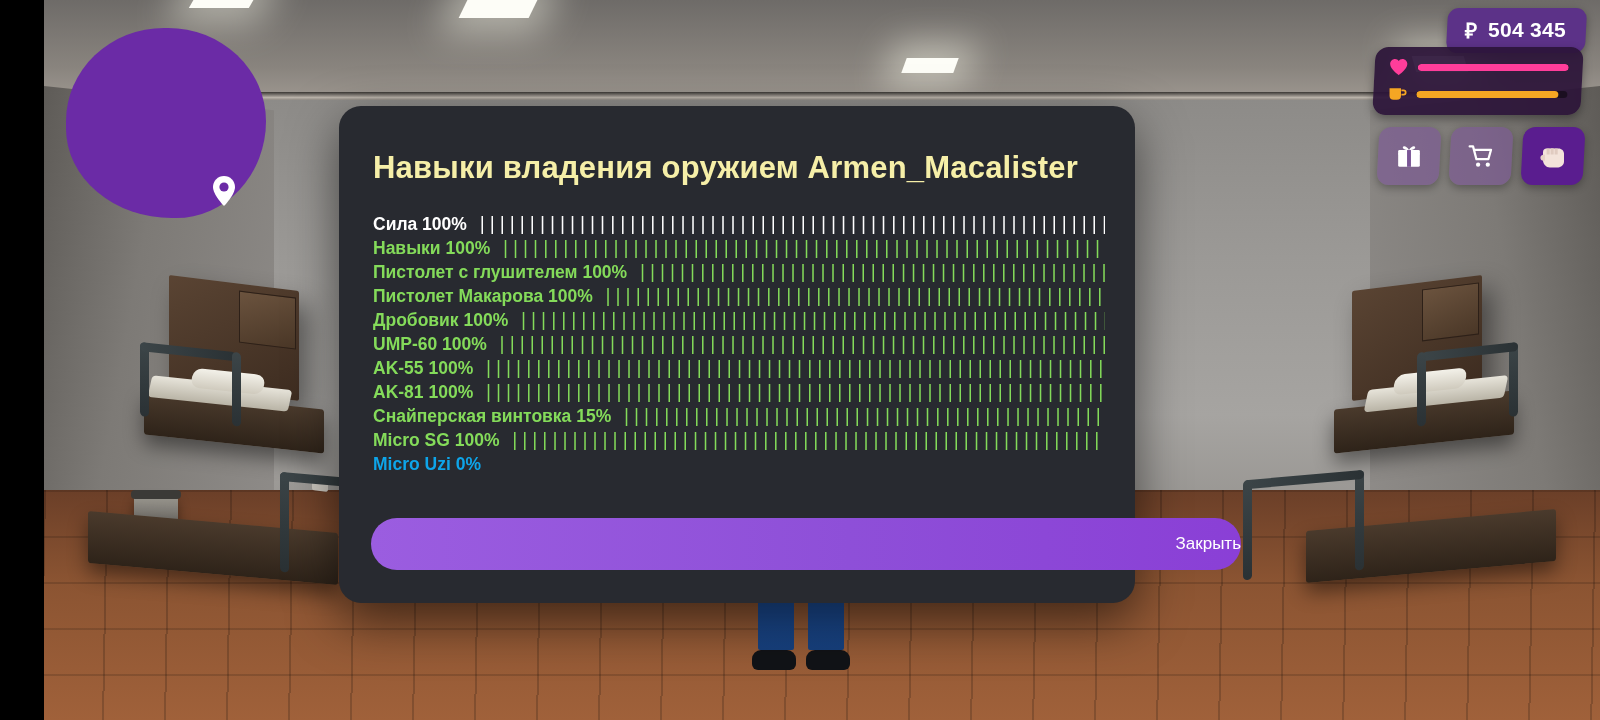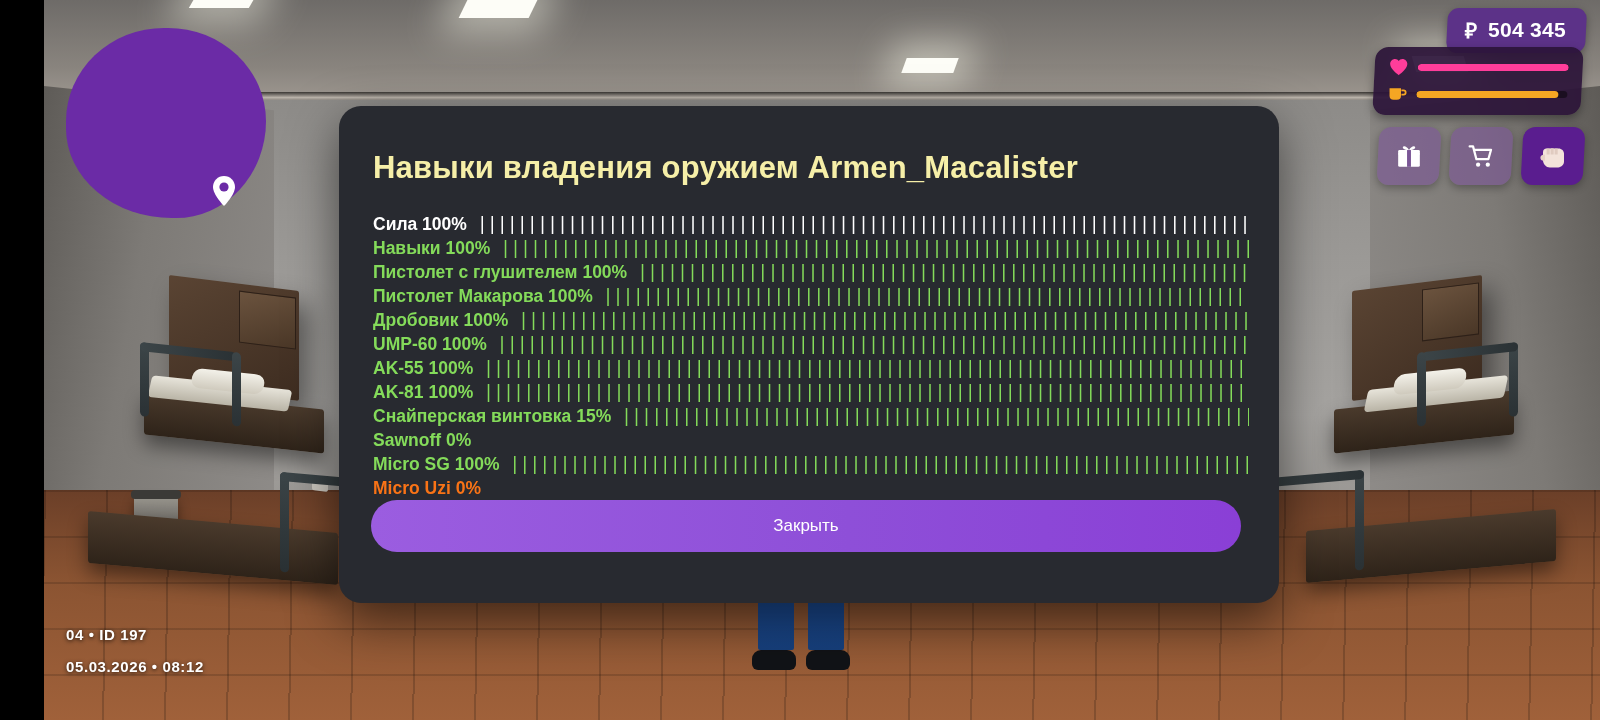--- a/index.html
+++ b/index.html
@@ -145,44 +145,45 @@
   .hud-btn.active { background:#5A1D8F; }
   .hud-btn > * { transform:skewX(3deg); }
 
   
   .info { position:absolute; left:66px; bottom:38px; z-index:40;
           color:#fff; font-size:15px; font-weight:700; letter-spacing:.6px;
           text-shadow:0 1px 4px rgba(0,0,0,.8); line-height:2.1; }
 
   
   .modal {
-    position:absolute; left:339px; top:106px; width:940px; height:497px;
+    position:absolute; left:339px; top:106px; width:796px; height:497px;
     background:#282A30; border-radius:22px; z-index:50;
     box-shadow:0 18px 50px rgba(0,0,0,.55);
     padding:44px 30px 0 32px;
   }
   .modal-title {
     color:#F6EFA8; font-size:31px; font-weight:700; letter-spacing:.2px;
     margin-bottom:26px; padding-left:2px;
   }
   .skills { padding-left:2px; }
   .skill-row {
     font-size:17.5px; font-weight:700; line-height:24px;
     white-space:nowrap; overflow:hidden;
   }
   .skill-row .bars {
     font-family:"DejaVu Sans Mono", monospace;
     font-weight:400; letter-spacing:-0.5px; font-size:17.5px;
   }
   .btn-close {
-    position:absolute; left:32px; bottom:51px; width:870px; height:52px;
+    position:absolute; left:32px; bottom:33px; width:870px; height:52px;
     border-radius:26px; border:none; cursor:pointer;
     background:linear-gradient(90deg,#9B5DE0 0%,#8E4FD8 55%,#8A3FD6 100%);
     color:#fff; font-size:17px; font-weight:400;
     font-family:"Liberation Sans", sans-serif;
+    text-align:right;
   }
 
   svg { display:block; }
 </style>
 </head>
 <body>
 
 <div id="screen">
 
   <div class="scene">
@@ -304,37 +305,32 @@
       <div class="hud-btn active">
         <svg viewBox="0 0 32 32" width="32" height="32">
           <path d="M6 12c0-2 1.6-3.4 3.4-3.4h12.2c3 0 5.4 2.4 5.4 5.4v7.6c0 3.2-2.6 5.8-5.8 5.8h-8.4C9.2 27.4 6 24.2 6 20.2V12z" fill="#F3E3DA"></path>
           <path d="M9.6 8.6h3.1v6h-3.1zM13.6 8.2h3.1v6.4h-3.1zM17.6 8.6h3.1v6h-3.1z" fill="#E0CBC0"></path>
           <path d="M6 14.8c-1.6.4-2.6 1.5-2.6 3 0 1.7 1.3 3 3 3H8v-6H6z" fill="#E6D1C6"></path>
         </svg>
       </div>
     </div>
   </div>
 
-  <div class="info">
-    <div>04 • ID 197</div>
-    <div>05.03.2026 • 08:12</div>
-  </div>
 
   <div class="modal">
     <div class="modal-title">Навыки владения оружием Armen_Macalister</div>
     <div class="skills" id="skills-list">
         <div class="skill-row" style="color: rgb(255, 255, 255);"><span>Сила</span><span> 100%</span><span class="bars"> ||||||||||||||||||||||||||||||||||||||||||||||||||||||||||||||||||||||||||||||||||||||||||||||||||||</span></div>
         <div class="skill-row" style="color: rgb(132, 219, 90);"><span>Навыки</span><span> 100%</span><span class="bars"> ||||||||||||||||||||||||||||||||||||||||||||||||||||||||||||||||||||||||||||||||||||||||||||||||||||</span></div>
         <div class="skill-row" style="color: rgb(132, 219, 90);"><span>Пистолет с глушителем</span><span> 100%</span><span class="bars"> ||||||||||||||||||||||||||||||||||||||||||||||||||||||||||||||||||||||||||||||||||||||||||||||||||||</span></div>
         <div class="skill-row" style="color: rgb(132, 219, 90);"><span>Пистолет Макарова</span><span> 100%</span><span class="bars"> ||||||||||||||||||||||||||||||||||||||||||||||||||||||||||||||||||||||||||||||||||||||||||||||||||||</span></div>
         <div class="skill-row" style="color: rgb(132, 219, 90);"><span>Дробовик</span><span> 100%</span><span class="bars"> ||||||||||||||||||||||||||||||||||||||||||||||||||||||||||||||||||||||||||||||||||||||||||||||||||||</span></div>
         <div class="skill-row" style="color: rgb(132, 219, 90);"><span>UMP-60</span><span> 100%</span><span class="bars"> ||||||||||||||||||||||||||||||||||||||||||||||||||||||||||||||||||||||||||||||||||||||||||||||||||||</span></div>
         <div class="skill-row" style="color: rgb(132, 219, 90);"><span>AK-55</span><span> 100%</span><span class="bars"> ||||||||||||||||||||||||||||||||||||||||||||||||||||||||||||||||||||||||||||||||||||||||||||||||||||</span></div>
         <div class="skill-row" style="color: rgb(132, 219, 90);"><span>AK-81</span><span> 100%</span><span class="bars"> ||||||||||||||||||||||||||||||||||||||||||||||||||||||||||||||||||||||||||||||||||||||||||||||||||||</span></div>
         <div class="skill-row" style="color: rgb(132, 219, 90);"><span>Снайперская винтовка</span><span> 15%</span><span class="bars"> ||||||||||||||||||||||||||||||||||||||||||||||||||||||||||||||||||||||</span></div>
-        <div class="skill-row" style="color: rgb(132, 219, 90);"><span>Sawnoff</span><span> 0%</span><span class="bars"></span></div>
         <div class="skill-row" style="color: rgb(132, 219, 90);"><span>Micro SG</span><span> 100%</span><span class="bars"> ||||||||||||||||||||||||||||||||||||||||||||||||||||||||||||||||||||||||||||||||||||||||||||||||||||</span></div>
-        <div class="skill-row" style="color: #f97316;"><span>Micro Uzi</span><span> 0%</span><span class="bars"></span></div>
+        <div class="skill-row" style="color: #0ea5e9;"><span>Micro Uzi</span><span> 0%</span><span class="bars"></span></div>
       </div>
     <button class="btn-close">Закрыть</button>
   </div>
 
 </div>
 
 </body></html>

